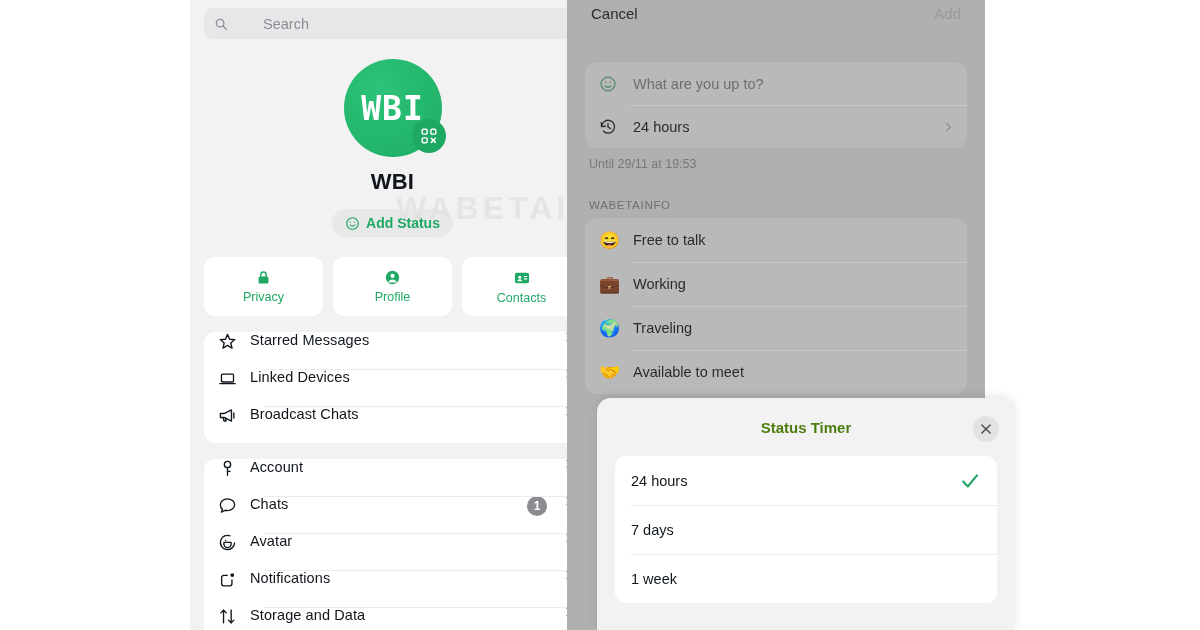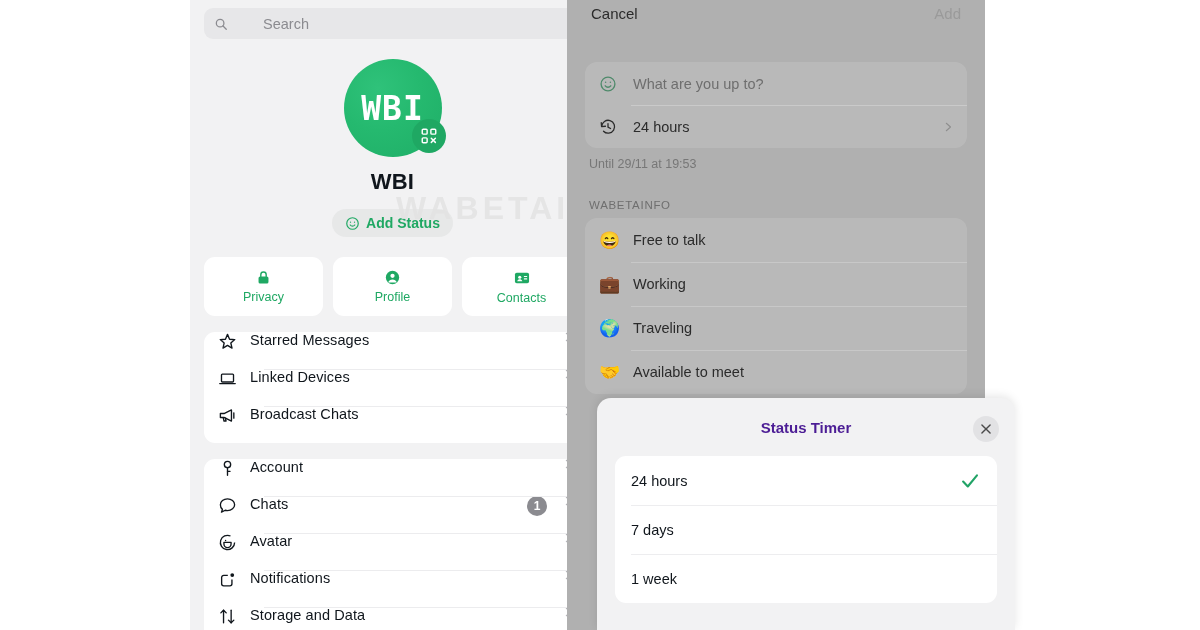--- a/index.html
+++ b/index.html
@@ -108,21 +108,21 @@
   .sg-emoji { width: 34px; font-size: 17px; line-height: 1; }
   .sg-label { font-size: 14.5px; color: #2b2b2b; }
 
   
   .timer-sheet {
     position: absolute; left: 597px; top: 398px; width: 418px; height: 232px;
     background: #f2f2f3; border-radius: 14px 14px 0 0;
     box-shadow: 0 -2px 10px rgba(0,0,0,0.10); overflow: hidden;
   }
   .ts-head { position: relative; height: 58px; display: flex; align-items: center; justify-content: center; }
-  .ts-title { font-size: 15px; font-weight: 700; color: #4c1d95; }
+  .ts-title { font-size: 15px; font-weight: 700; color: #4d7c0f; }
   .ts-close {
     position: absolute; right: 16px; top: 18px; width: 26px; height: 26px; border-radius: 50%;
     background: #e2e2e4; display: flex; align-items: center; justify-content: center;
   }
   .ts-list { margin: 0 18px; background: #ffffff; border-radius: 11px; overflow: hidden; }
   .ts-row { display: flex; align-items: center; height: 49px; padding: 0 16px; position: relative; }
   .ts-row + .ts-row::before {
     content: ""; position: absolute; left: 16px; right: 0; top: 0; height: 1px; background: #ededef;
   }
   .ts-label { flex: 1; font-size: 14.5px; color: #10161c; }

